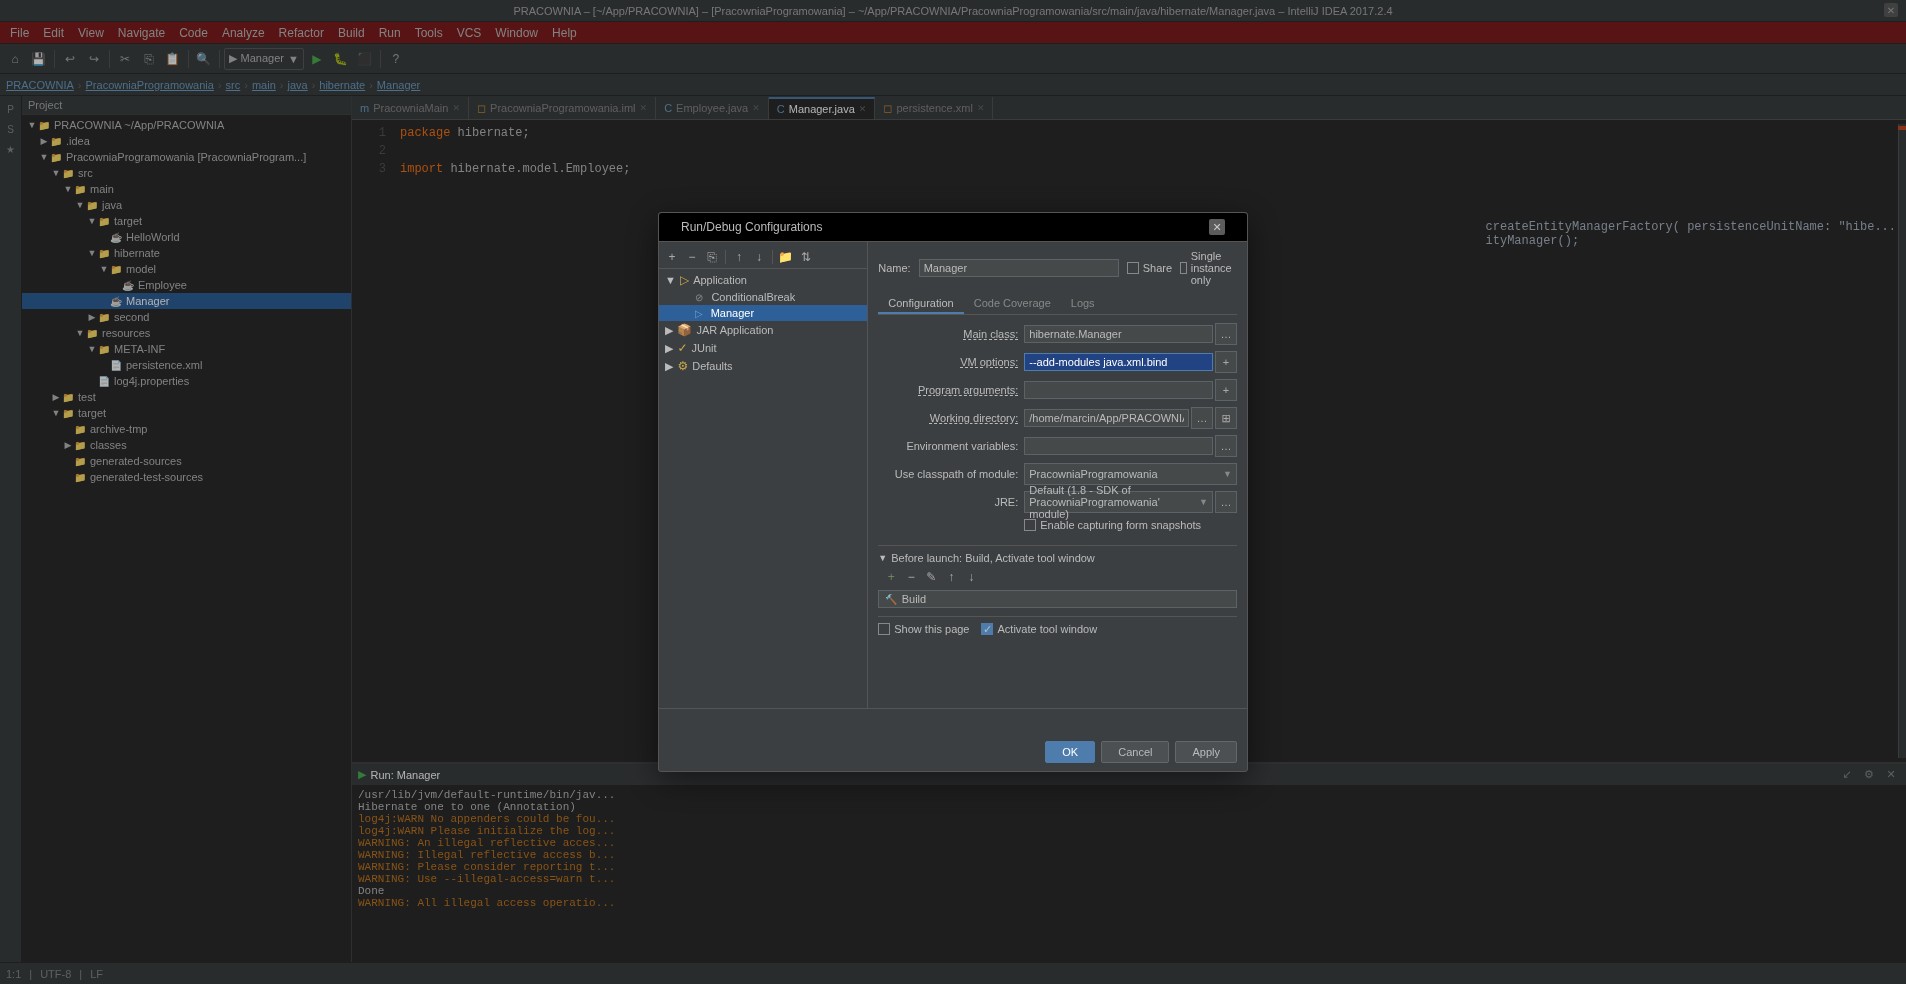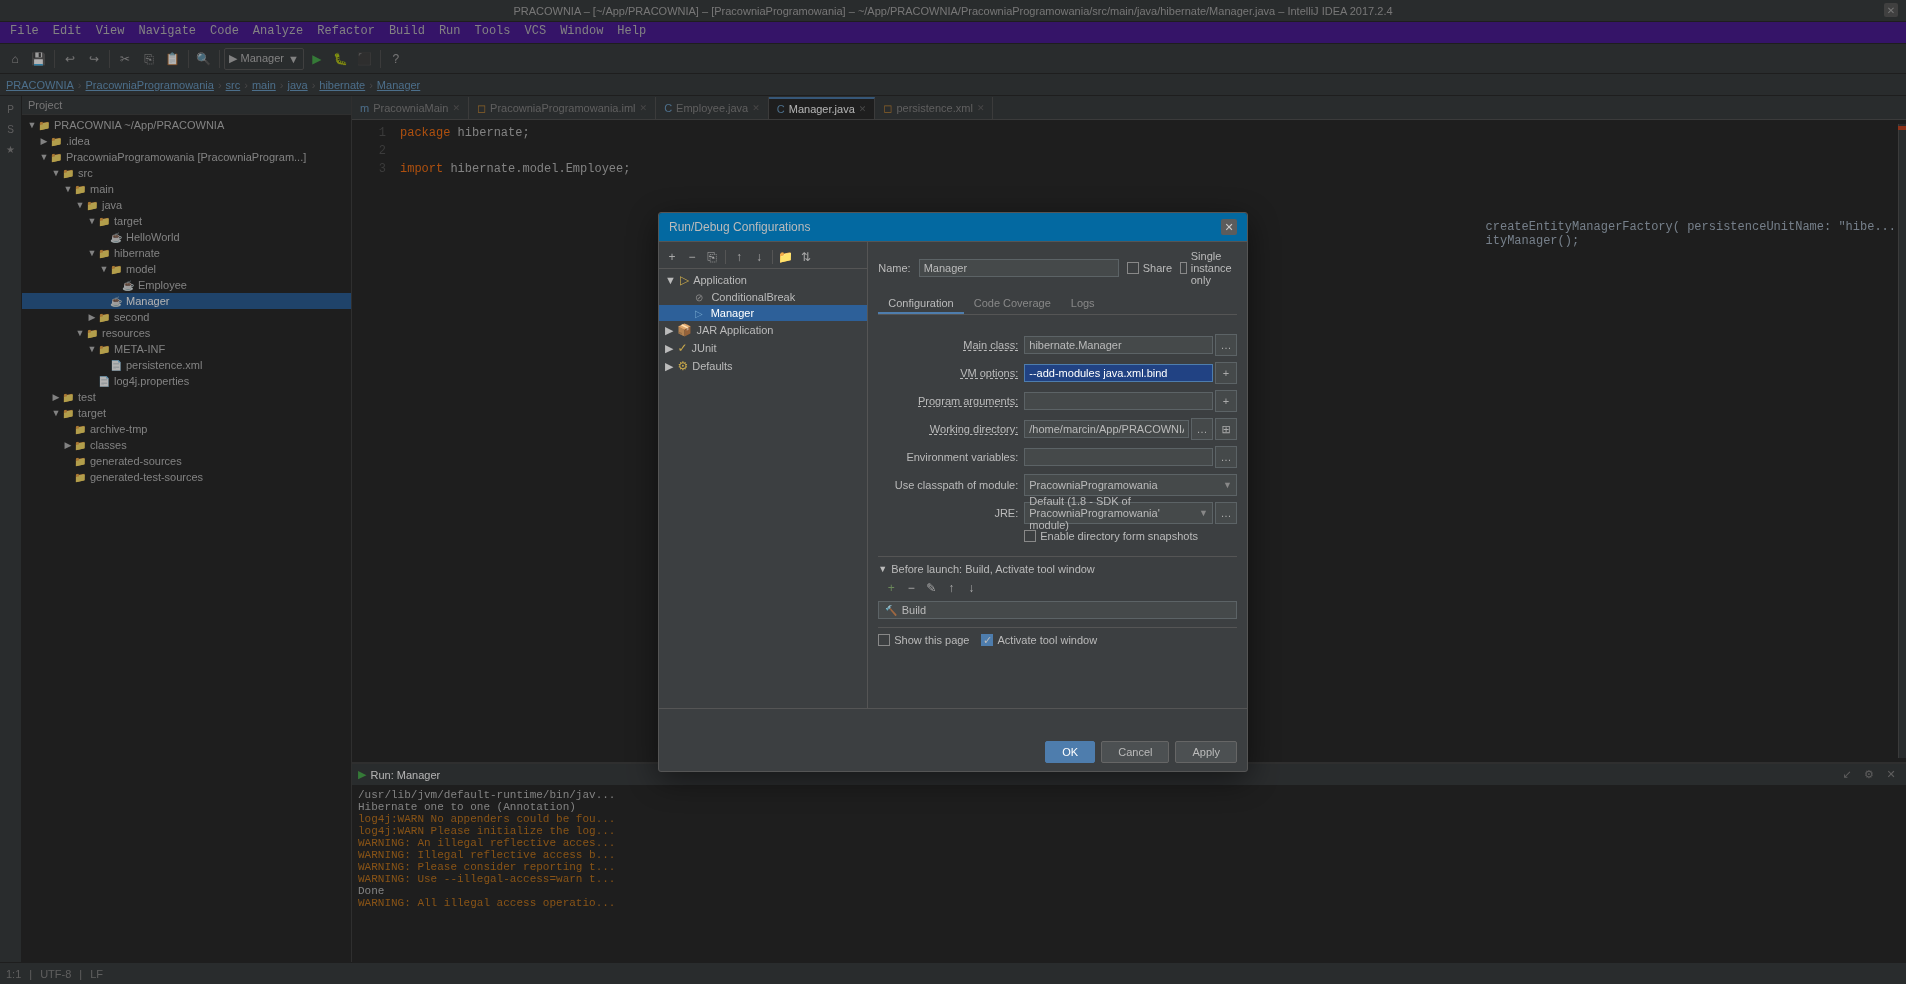--- a/index.html
+++ b/index.html
@@ -37,27 +37,27 @@
       display: flex;
       align-items: center;
       justify-content: center;
       font-size: 10px;
       color: #aaa;
       cursor: pointer;
     }
 
     
     #menu-bar {
-      background: #4c1d95;
+      background: #7f1d1d;
       height: 22px;
       display: flex;
+      align-items: center;
       padding: 0 4px;
       border-bottom: 1px solid #2b2b2b;
       gap: 2px;
-      font-family: Liberation Mono, monospace;
     }
     #menu-bar span {
       padding: 2px 6px;
       font-size: 12px;
       color: #bbbbbb;
       cursor: pointer;
       border-radius: 2px;
     }
 
     
@@ -285,22 +285,22 @@
       background: #3c3f41;
       border: 1px solid #555;
       border-radius: 3px;
       width: 590px;
       min-height: 560px;
       display: flex;
       flex-direction: column;
       box-shadow: 0 8px 32px rgba(0,0,0,0.5);
     }
     #dialog-title-bar {
-      background: #0369a1;
-      padding: 6px 10px;
+      background: #000000;
+      padding: 6px 22px;
       display: flex;
       align-items: center;
       justify-content: space-between;
       border-bottom: 1px solid #555;
       border-radius: 3px 3px 0 0;
     }
     #dialog-title-bar span {
       font-size: 12px;
       color: #bbbbbb;
       font-weight: normal;
@@ -413,21 +413,21 @@
       padding: 2px 4px;
       outline: none;
       flex: 1;
     }
     .text-input.highlighted { background: #214283; border-color: #4e7dad; color: #fff; }
 
     
     #config-tabs {
       display: flex;
       border-bottom: 1px solid #555;
-      margin-bottom: 19px;
+      margin-bottom: 8px;
     }
     .config-tab {
       padding: 3px 10px;
       font-size: 11px;
       color: #888;
       cursor: pointer;
       border-bottom: 2px solid transparent;
     }
     .config-tab.active {
       color: #bbbbbb;
@@ -1092,21 +1092,21 @@
               <span class="dropdown-arrow">▼</span>
             </div>
             <div class="input-icon-btn">…</div>
           </div>
         </div>
 
         <div class="form-row">
           <span class="form-label"></span>
           <label class="checkbox-label">
             <div class="checkbox-box"></div>
-            <span>Enable directory form snapshots</span>
+            <span>Enable capturing form snapshots</span>
           </label>
         </div>
 
         <div id="before-launch">
           <div id="before-launch-header">
             <span class="bl-arrow">▼</span>
             <span>Before launch: Build, Activate tool window</span>
           </div>
           <div id="before-launch-toolbar">
             <div class="cfg-btn" style="color:#6a8759;">+</div>

